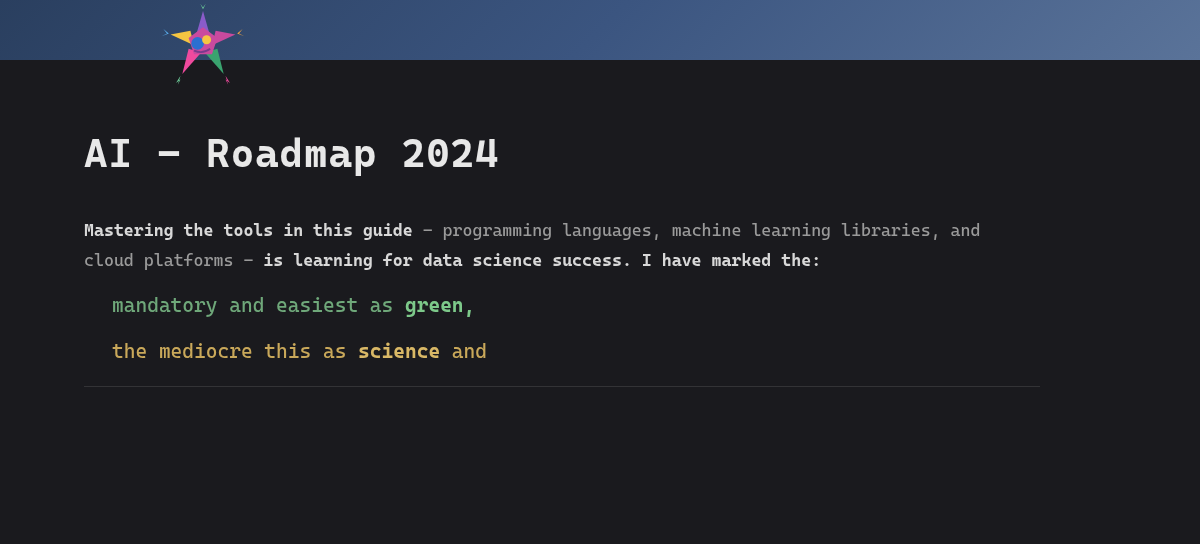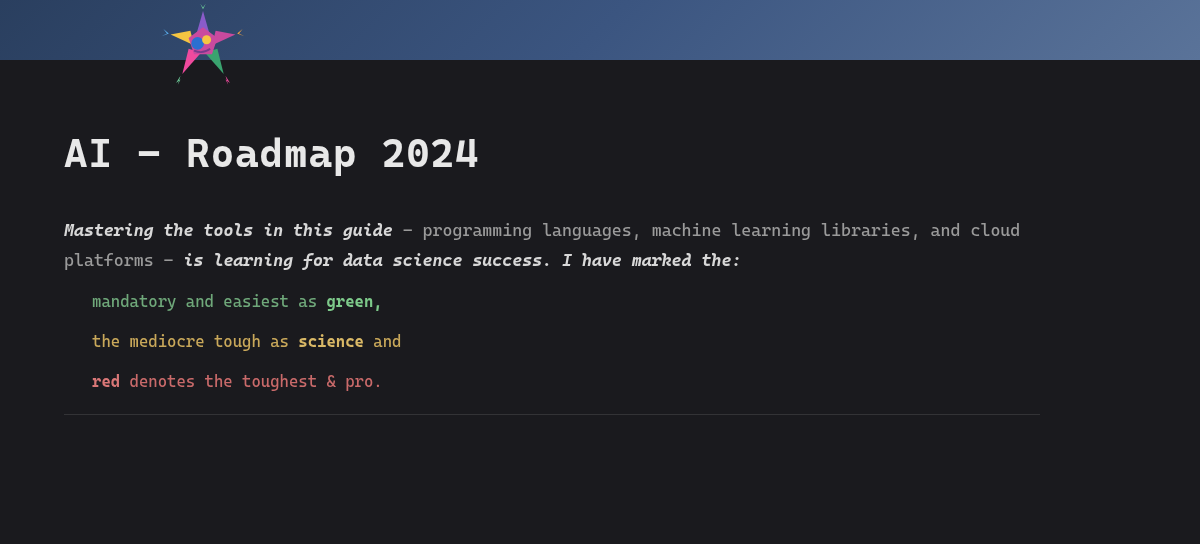--- a/index.html
+++ b/index.html
@@ -18,48 +18,47 @@
   }
   .logo {
     position: absolute;
     left: 158px;
     top: 2px;
     width: 90px;
     height: 90px;
     z-index: 10;
   }
   .content {
-    padding: 70px 160px 0 64px;
+    padding: 70px 160px 0 84px;
     color: #d4d4d4;
   }
   h1 {
     color: #e8e8e8;
     font-size: 40px;
     font-weight: 700;
     letter-spacing: 1px;
     margin-bottom: 40px;
     font-family: inherit;
   }
   .intro {
     font-size: 17px;
     line-height: 1.75;
     color: #9a9a9a;
     font-family: inherit;
   }
   .intro b {
     color: #d8d8d8;
     font-weight: 700;
-    font-style: italic;
   }
   .bullets {
     margin-top: 14px;
     padding-left: 28px;
   }
   .bullets p {
-    font-size: 16px;
+    font-size: 20px;
     line-height: 1.5;
     margin-bottom: 16px;
     font-family: inherit;
   }
   .green-line { color: #6fa87a; }
   .green-line b { color: #7dc98a; font-weight: 700; }
   .yellow-line { color: #c9a85a; }
   .yellow-line b { color: #d9b866; font-weight: 700; }
   .red-line { color: #c96a6a; }
   .red-line b { color: #d97777; font-weight: 700; }
@@ -103,21 +102,18 @@
 
   <p class="intro">
     <b>Mastering the tools in this guide</b><span> - programming languages, machine learning libraries, and cloud platforms - </span><b>is learning for data science success. I have marked the:</b>
   </p>
 
   <div class="bullets">
     <p class="green-line">
       <span>mandatory and easiest as </span><b>green,</b><span></span>
     </p>
     <p class="yellow-line">
-      <span>the mediocre tough as </span><b>science</b><span> and</span>
-    </p>
-    <p class="red-line">
-      <span></span><b>red</b><span> denotes the toughest &amp; pro.</span>
+      <span>the mediocre this as </span><b>science</b><span> and</span>
     </p>
   </div>
 
   <div class="divider"></div>
 </div>
 
 </body></html>

